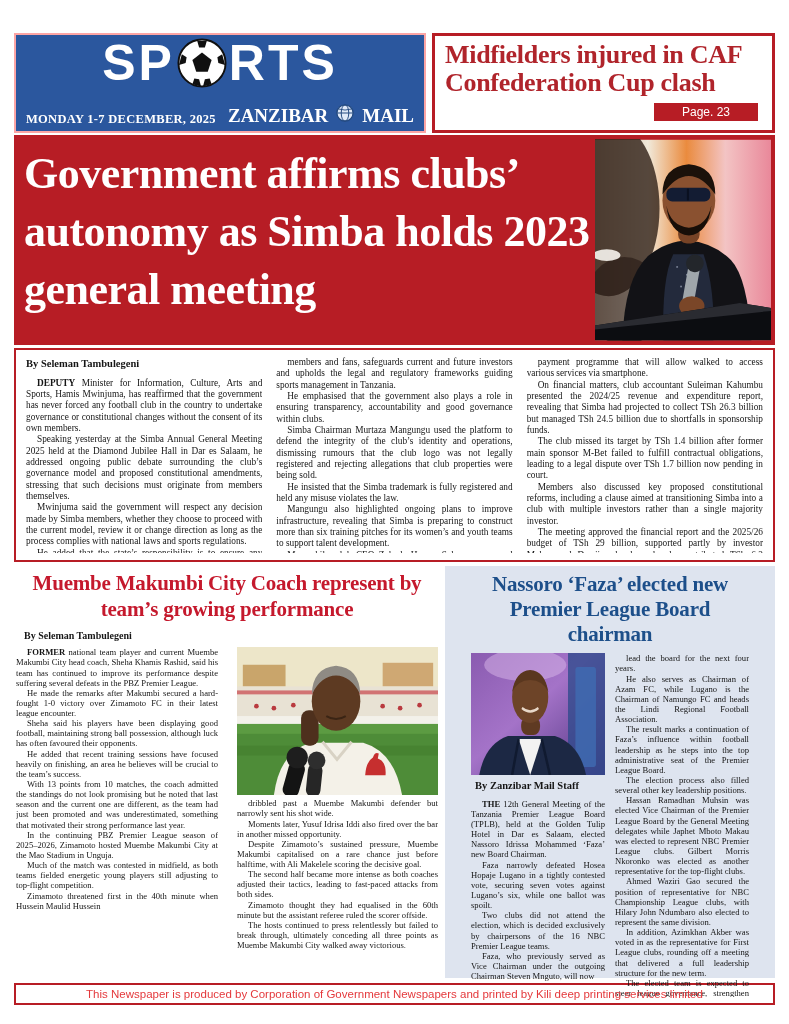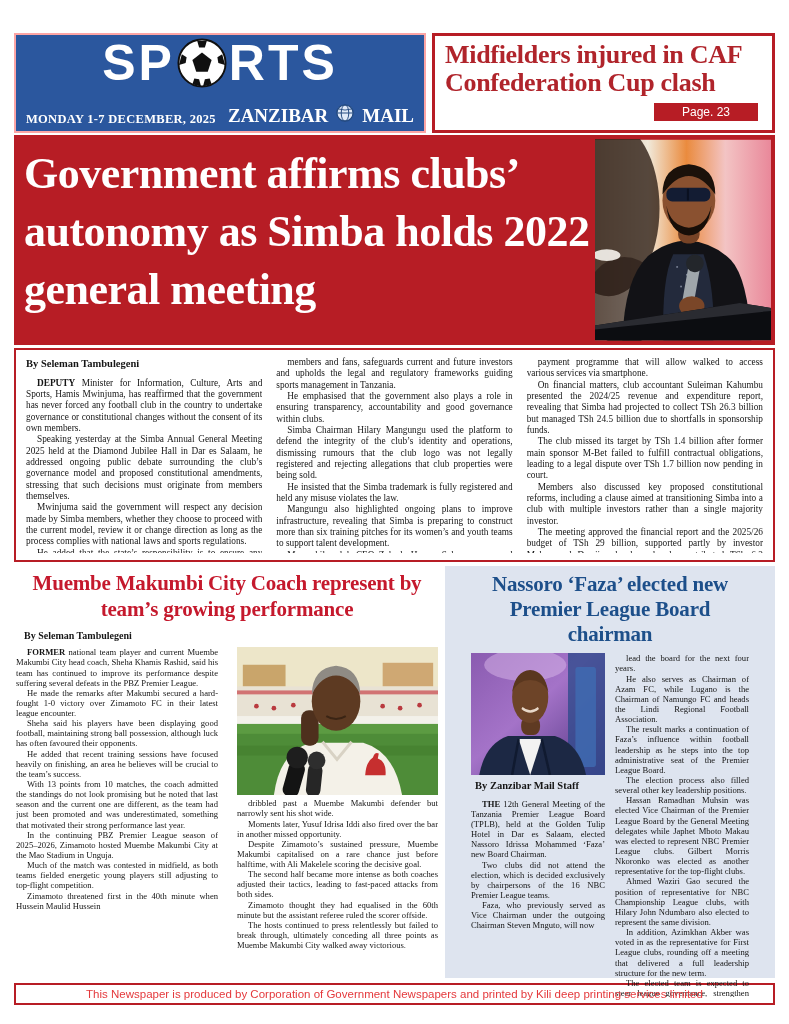--- a/index.html
+++ b/index.html
@@ -120,21 +120,21 @@
         </span>
       </div>
     </div>
     <div class="teaser">
       <div class="teaser-headline">Midfielders injured in CAF Confederation Cup clash</div>
       <span class="page-badge">Page. 23</span>
     </div>
   </div>
 
   <div class="lead-band">
-    <div class="lead-headline">Government affirms clubs’ autonomy as Simba holds 2022 general meeting</div>
+    <div class="lead-headline">Government affirms clubs’ autonomy as Simba holds 2023 general meeting</div>
     <figure class="lead-photo">
       <svg width="176" height="202" viewBox="0 0 180 205">
         <defs>
           <linearGradient id="g1" x1="0" y1="0" x2="1" y2="0">
             <stop offset="0" stop-color="#bba795"></stop>
               <stop offset=".3" stop-color="#f1e9da"></stop>
             <stop offset=".52" stop-color="#ea8b3e"></stop>
               <stop offset=".74" stop-color="#f3c4c4"></stop>
             <stop offset="1" stop-color="#e9889a"></stop>
           </linearGradient>
@@ -179,21 +179,21 @@
       <div>
           <p><b>DEPUTY</b> Minister for Information, Culture, Arts and Sports, Hamis Mwinjuma, has reaffirmed that the government has never forced any football club in the country to undertake governance or constitutional changes without the consent of its own members.</p>
           <p>Speaking yesterday at the Simba Annual General Meeting 2025 held at the Diamond Jubilee Hall in Dar es Salaam, he addressed ongoing public debate surrounding the club’s governance model and proposed constitutional amendments, stressing that such decisions must originate from members themselves.</p>
           <p>Mwinjuma said the government will respect any decision made by Simba members, whether they choose to proceed with the current model, review it or change direction as long as the process complies with national laws and sports regulations.</p>
           <p>He added that the state’s responsibility is to ensure any approved constitution protects the interests of</p>
         </div>
     </div>
     <div class="lead-col">
         <p>members and fans, safeguards current and future investors and upholds the legal and regulatory frameworks guiding sports management in Tanzania.</p>
         <p>He emphasised that the government also plays a role in ensuring transparency, accountability and good governance within clubs.</p>
-        <p>Simba Chairman Hilary Mangungu used the platform to defend the integrity of the club’s identity and operations, dismissing rumours that the club logo was not legally registered and rejecting allegations that club properties were being sold.</p>
+        <p>Simba Chairman Murtaza Mangungu used the platform to defend the integrity of the club’s identity and operations, dismissing rumours that the club logo was not legally registered and rejecting allegations that club properties were being sold.</p>
         <p>He insisted that the Simba trademark is fully registered and held any misuse violates the law.</p>
         <p>Mangungu also highlighted ongoing plans to improve infrastructure, revealing that Simba is preparing to construct more than six training pitches for its women’s and youth teams to support talent development.</p>
         <p>Meanwhile, club CEO Zubeda Hassan Sakuru announced plans to introduce Simba Pesa, a digital</p>
       </div>
     <div class="lead-col">
         <p>payment programme that will allow walked to access various services via smartphone.</p>
         <p>On financial matters, club accountant Suleiman Kahumbu presented the 2024/25 revenue and expenditure report, revealing that Simba had projected to collect TSh 26.3 billion but managed TSh 24.5 billion due to shortfalls in sponsorship funds.</p>
         <p>The club missed its target by TSh 1.4 billion after former main sponsor M-Bet failed to fulfill contractual obligations, leading to a legal dispute over TSh 1.7 billion now pending in court.</p>
         <p>Members also discussed key proposed constitutional reforms, including a clause aimed at transitioning Simba into a club with multiple investors rather than a single majority investor.</p>
         <p>The meeting approved the financial report and the 2025/26 budget of TSh 29 billion, supported partly by investor Mohammed Dewji, who has already contributed TSh 6.2 billion towards player recruitment for the upcoming season.</p>
@@ -288,20 +288,21 @@
               <path d="M86 86 L96 122" stroke="#101a30" stroke-width="3" fill="none"></path>
               <rect x="61" y="64" width="23" height="18" rx="8" fill="#5f3a22"></rect>
               <ellipse cx="72" cy="44" rx="22" ry="26" fill="#6d4428"></ellipse>
               <path d="M50 39 Q54 18 72 17 Q90 18 94 39 Q87 27 72 27 Q57 27 50 39Z" fill="#5a371f"></path>
               <path d="M62 55 Q72 62 82 55" stroke="#e8d8c8" stroke-width="2.5" fill="none"></path>
             </svg>
           </figure>
           <div class="faza-byline">By Zanzibar Mail Staff</div>
           <div>
               <p><b>THE</b> 12th General Meeting of the Tanzania Premier League Board (TPLB), held at the Golden Tulip Hotel in Dar es Salaam, elected Nassoro Idrissa Mohammed ‘Faza’ new Board Chairman.</p>
+              <p>Faza narrowly defeated Hosea Hopaje Lugano in a tightly contested vote, securing seven votes against Lugano’s six, while one ballot was spoilt.</p>
               <p>Two clubs did not attend the election, which is decided exclusively by chairpersons of the 16 NBC Premier League teams.</p>
               <p>Faza, who previously served as Vice Chairman under the outgoing Chairman Steven Mnguto, will now</p>
             </div>
         </div>
         <div class="story-col faza-col">
             <p>lead the board for the next four years.</p>
             <p>He also serves as Chairman of Azam FC, while Lugano is the Chairman of Namungo FC and heads the Lindi Regional Football Association.</p>
             <p>The result marks a continuation of Faza’s influence within football leadership as he steps into the top administrative seat of the Premier League Board.</p>
             <p>The election process also filled several other key leadership positions.</p>
             <p>Hassan Ramadhan Muhsin was elected Vice Chairman of the Premier League Board by the General Meeting delegates while Japhet Mboto Makau was elected to represent NBC Premier League clubs. Gilbert Morris Nkoronko was elected as another representative for the top-flight clubs.</p>

